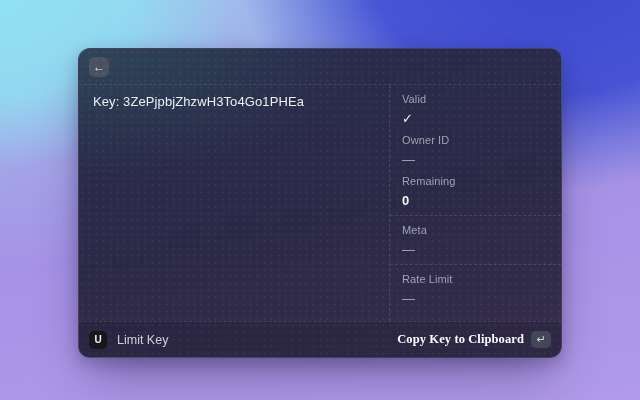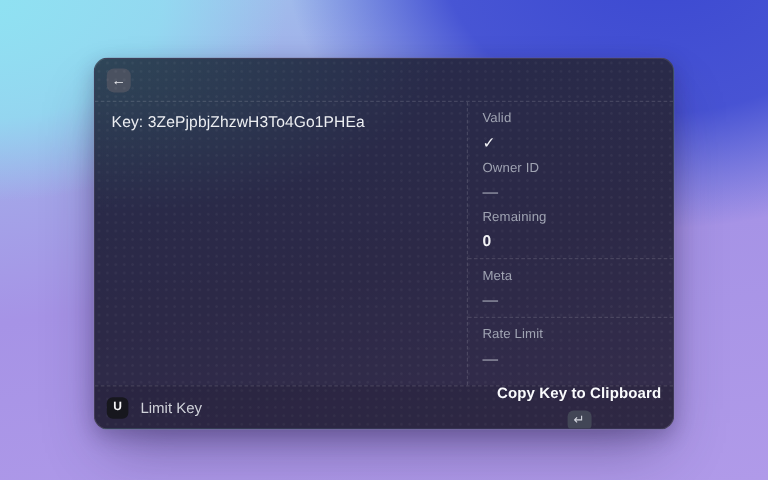--- a/index.html
+++ b/index.html
@@ -133,22 +133,21 @@
   }
   .footer-spacer { flex: 1 1 auto; }
   .copy-btn {
     display: flex;
     align-items: center;
     gap: 7px;
     background: transparent;
     border: none;
     cursor: pointer;
     padding: 4px 2px;
-    font-family: Liberation Sans, sans-serif;
-    flex-direction: column;
+    font-family: Liberation Serif, serif;
   }
   .copy-label {
     font-size: 12.5px;
     font-weight: 700;
     color: #fafbfd;
     letter-spacing: 0.1px;
   }
   .kbd-enter {
     width: 20px; height: 17px;
     border-radius: 5px;

